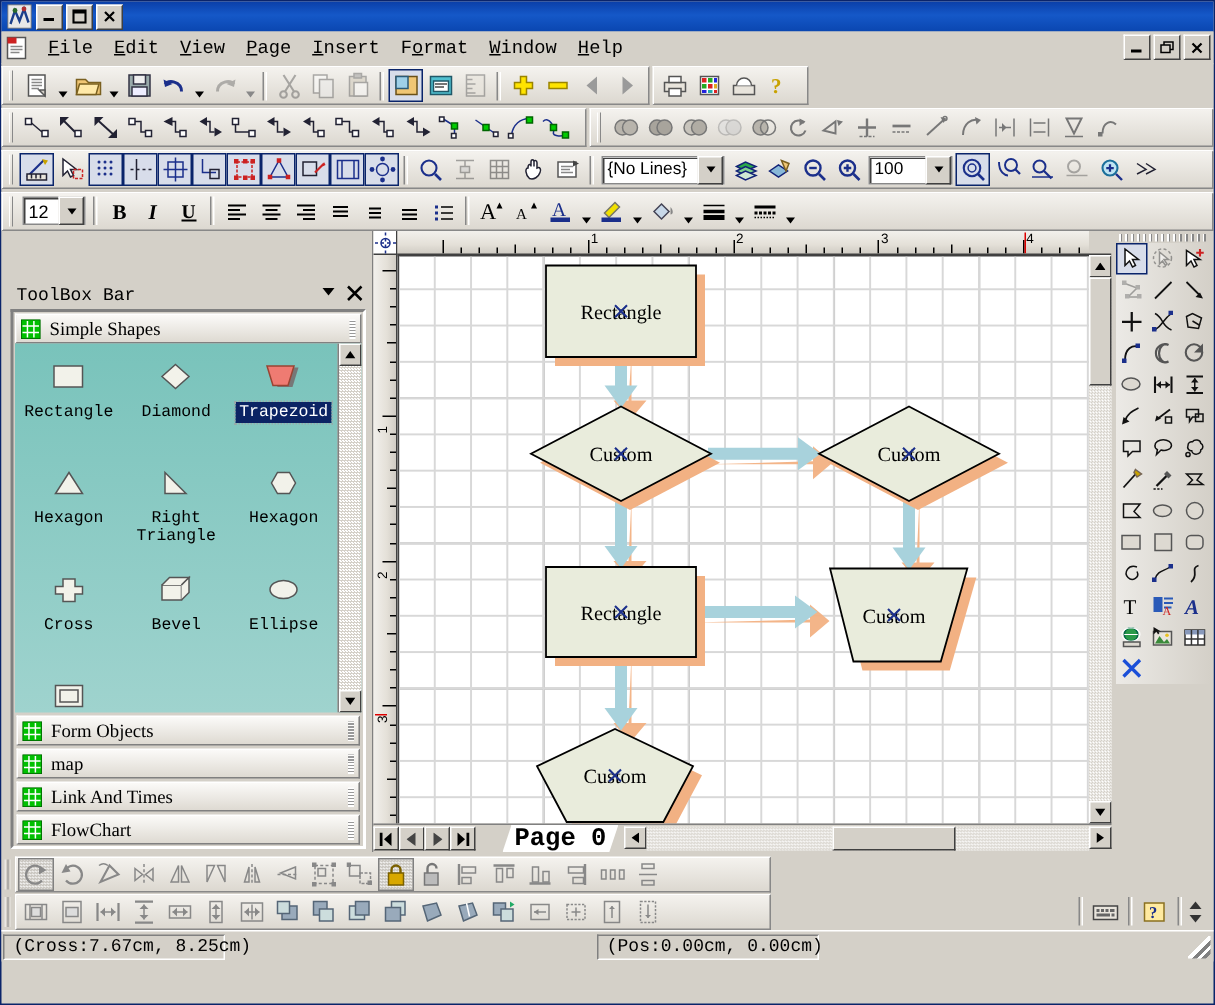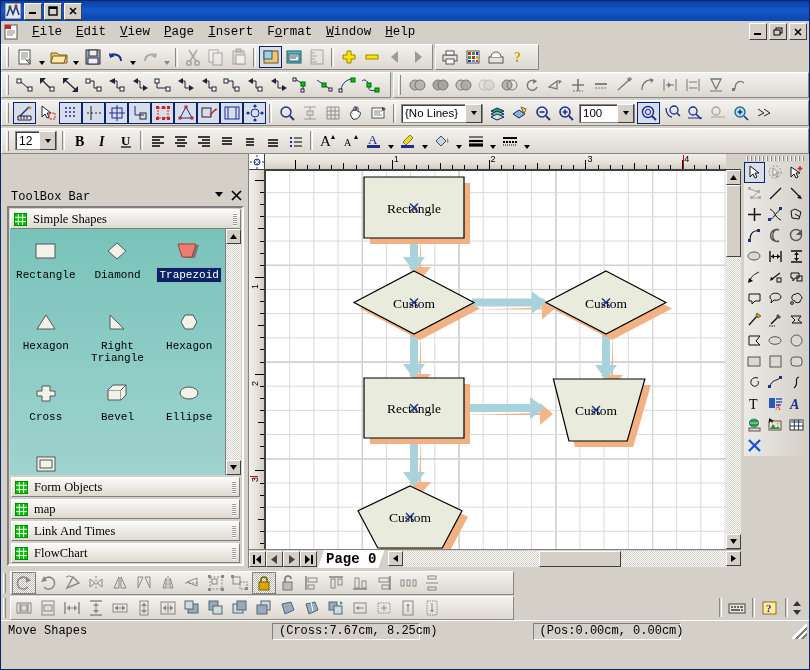--- a/index.html
+++ b/index.html
@@ -240,23 +240,23 @@
   }
   .vcell.sel{border:1px solid #0a246a;background:#d8ddea;}
   .navbtns{display:flex;flex:0 0 auto;}
   .navbtn{
     width:17px;height:16px;background:#d4d0c8;
     border-top:1px solid #fff;border-left:1px solid #fff;
     border-right:1px solid #404040;border-bottom:1px solid #404040;
     display:flex;align-items:center;justify-content:center;box-sizing:border-box;
   }
   .ptab{
-    font-family:"Liberation Mono",monospace;font-weight:bold;font-size:14px;
+    font-family:"Liberation Mono",monospace;font-weight:bold;font-size:17px;
     padding:0 8px;position:relative;background:#fff;
-    border-top:1px solid #fff;margin-left:1px;
+    border-top:1px solid #fff;margin-left:18px;
     clip-path:polygon(6px 0,100% 0,calc(100% - 6px) 100%,0 100%);
     line-height:17px;
   }
   .ptabwrap{position:relative;display:flex;align-items:center;border-top:1px solid #808080;}
   .chsb{flex:1 1 auto;display:flex;height:16px;margin-left:4px;}
 
   
   .bottom{background:#d4d0c8;padding:2px 0 0 0;}
   .brow{display:flex;align-items:center;height:25px;}
   .bbar{
@@ -2035,21 +2035,20 @@
           <svg width="10" height="16">
               <path d="M5 1 L9 6 L1 6z" fill="#333"></path>
               <path d="M5 15 L1 10 L9 10z" fill="#333"></path>
             </svg>
           </span>
       </div>
     </div>
   </div>
 
   <div class="status">
-    <span class="st-cell" style="border:none;width:268px;">Move Shapes</span>
     <span class="st-cell" style="width:148px;justify-content:flex-start;">(Cross:7.67cm, 8.25cm)</span>
     <span class="st-cell st-grow" style="border:none;"></span>
     <span class="st-cell" style="width:148px;justify-content:flex-start;">(Pos:0.00cm, 0.00cm)</span>
     <span class="st-cell st-grow" style="border:none;"></span>
     <span class="grip-corner"></span>
   </div>
 
 </div>
 
 </body></html>

